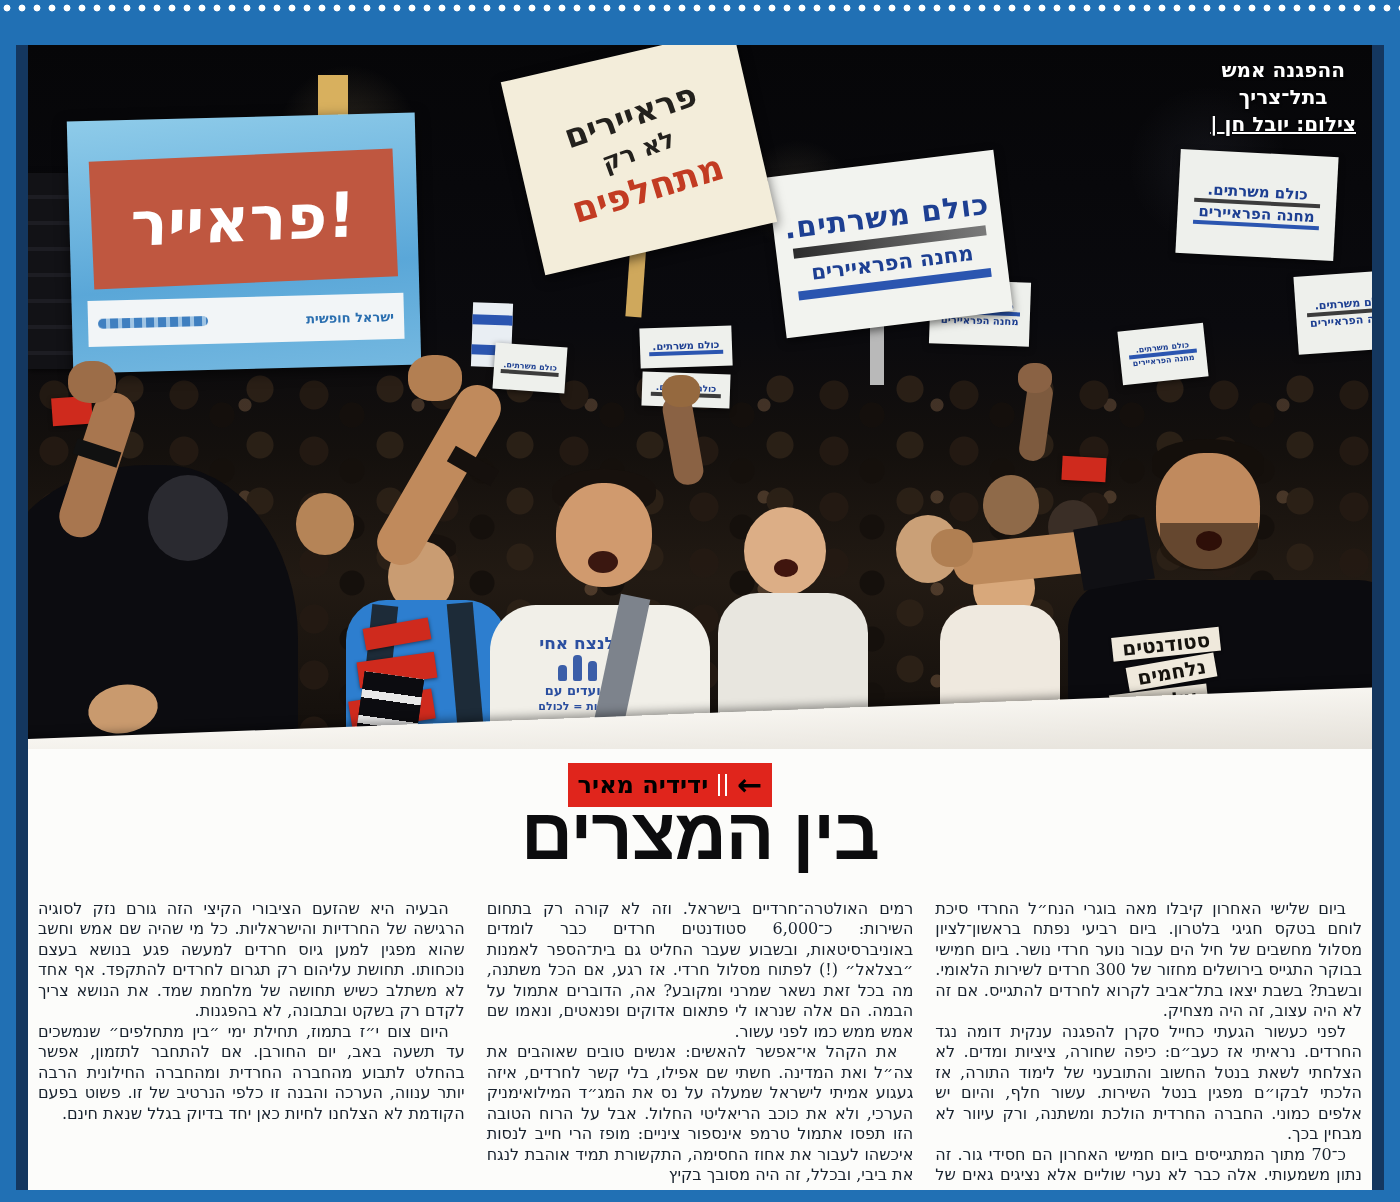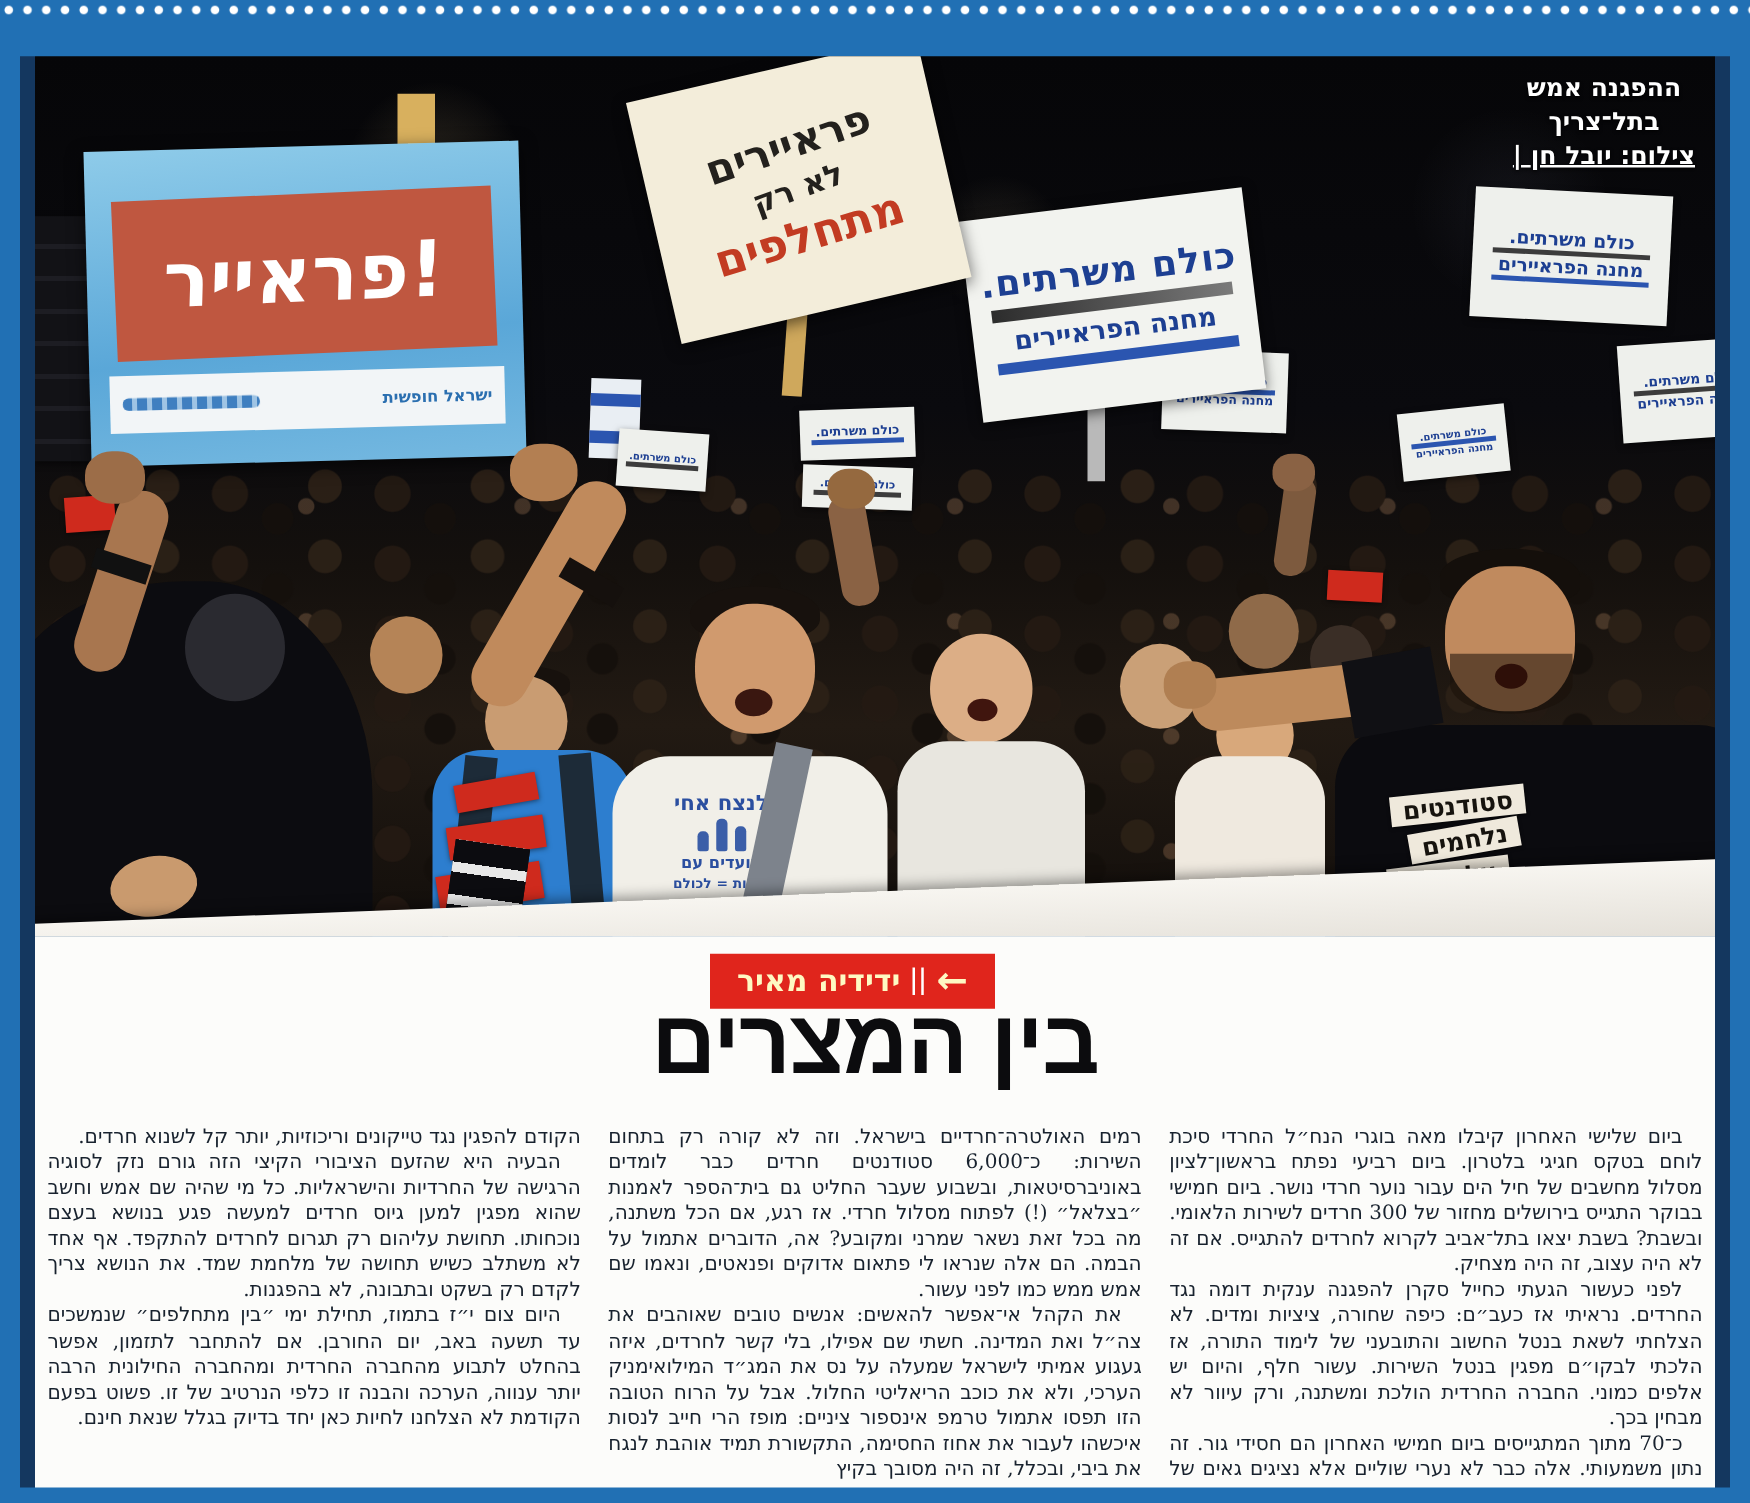--- a/index.html
+++ b/index.html
@@ -151,22 +151,22 @@
   .r-print div{line-height:1.1;}
 
   .banner{position:absolute;left:-20px;top:668px;width:1400px;height:100px;
     background:linear-gradient(#f7f5f0,#d9d4cb);transform:rotate(-2.2deg);box-shadow:0 -3px 10px rgba(0,0,0,.4);}
   .banner-hand{position:absolute;left:60px;top:640px;width:70px;height:48px;background:#c99a6e;border-radius:50%;transform:rotate(-10deg);}
   .banner-black{position:absolute;left:330px;top:630px;width:60px;height:92px;background:#0c0c10;transform:rotate(8deg);
     background-image:repeating-linear-gradient(#0c0c10 0 18px,#e8e8e8 18px 26px);}
 
   
   #content{position:absolute;left:28px;top:749px;width:1344px;height:441px;background:#fcfcfa;overflow:hidden;}
-  .byline{position:absolute;left:540px;top:14px;width:228px;height:44px;background:#e0251c;
-    display:flex;align-items:center;justify-content:center;gap:10px;color:#fef9c3;text-align:right;}
+  .byline{position:absolute;left:540px;top:14px;width:204px;height:44px;background:#e0251c;
+    display:flex;align-items:center;justify-content:center;gap:10px;color:#000000;text-align:right;}
   .byline .author{font-weight:bold;font-size:24px;}
   .byline .bars{width:5px;height:22px;border-left:2px solid #fff;border-right:2px solid #fff;}
   .byline .arrow{font-size:30px;font-weight:bold;line-height:1;}
   h1.headline{position:absolute;left:0;top:44px;width:100%;margin:0;text-align:center;
     font-family:Liberation Sans, sans-serif;font-weight:bold;font-size:72px;color:#0c0c0e;
     letter-spacing:-1px;}
   .cols{position:absolute;left:10px;top:150px;width:1324px;height:284px;display:flex;gap:22px;
     direction:rtl;overflow:hidden;}
   .col{flex:1 1 0;font-family:"DejaVu Serif","DejaVu Sans",serif;font-size:16px;line-height:1.28;
     color:#18222e;text-align:justify;}
@@ -344,19 +344,18 @@
       <div class="col">
         <p class="ind">ביום שלישי האחרון קיבלו מאה בוגרי הנח״ל החרדי סיכת לוחם בטקס חגיגי בלטרון. ביום רביעי נפתח בראשון־לציון מסלול מחשבים של חיל הים עבור נוער חרדי נושר. ביום חמישי בבוקר התגייס בירושלים מחזור של 300 חרדים לשירות הלאומי. ובשבת? בשבת יצאו בתל־אביב לקרוא לחרדים להתגייס. אם זה לא היה עצוב, זה היה מצחיק.</p>
         <p class="ind">לפני כעשור הגעתי כחייל סקרן להפגנה ענקית דומה נגד החרדים. נראיתי אז כעב״ם: כיפה שחורה, ציציות ומדים. לא הצלחתי לשאת בנטל החשוב והתובעני של לימוד התורה, אז הלכתי לבקו״ם מפגין בנטל השירות. עשור חלף, והיום יש אלפים כמוני. החברה החרדית הולכת ומשתנה, ורק עיוור לא מבחין בכך.</p>
         <p class="ind">כ־70 מתוך המתגייסים ביום חמישי האחרון הם חסידי גור. זה נתון משמעותי. אלה כבר לא נערי שוליים אלא נציגים גאים של אחד הז־</p>
       </div>
       <div class="col">
         <p>רמים האולטרה־חרדיים בישראל. וזה לא קורה רק בתחום השירות: כ־6,000 סטודנטים חרדים כבר לומדים באוניברסיטאות, ובשבוע שעבר החליט גם בית־הספר לאמנות ״בצלאל״ (!) לפתוח מסלול חרדי. אז רגע, אם הכל משתנה, מה בכל זאת נשאר שמרני ומקובע? אה, הדוברים אתמול על הבמה. הם אלה שנראו לי פתאום אדוקים ופנאטים, ונאמו שם אמש ממש כמו לפני עשור.</p>
         <p class="ind">את הקהל אי־אפשר להאשים: אנשים טובים שאוהבים את צה״ל ואת המדינה. חשתי שם אפילו, בלי קשר לחרדים, איזה געגוע אמיתי לישראל שמעלה על נס את המג״ד המילואימניק הערכי, ולא את כוכב הריאליטי החלול. אבל על הרוח הטובה הזו תפסו אתמול טרמפ אינספור ציניים: מופז הרי חייב לנסות איכשהו לעבור את אחוז החסימה, התקשורת תמיד אוהבת לנגח את ביבי, ובכלל, זה היה מסובך בקיץ</p>
       </div>
       <div class="col">
-        <p>הקודם להפגין נגד טייקונים וריכוזיות, יותר קל לשנוא חרדים.</p>
         <p class="ind">הבעיה היא שהזעם הציבורי הקיצי הזה גורם נזק לסוגיה הרגישה של החרדיות והישראליות. כל מי שהיה שם אמש וחשב שהוא מפגין למען גיוס חרדים למעשה פגע בנושא בעצם נוכחותו. תחושת עליהום רק תגרום לחרדים להתקפד. אף אחד לא משתלב כשיש תחושה של מלחמת שמד. את הנושא צריך לקדם רק בשקט ובתבונה, לא בהפגנות.</p>
         <p class="ind">היום צום י״ז בתמוז, תחילת ימי ״בין מתחלפים״ שנמשכים עד תשעה באב, יום החורבן. אם להתחבר לתזמון, אפשר בהחלט לתבוע מהחברה החרדית ומהחברה החילונית הרבה יותר ענווה, הערכה והבנה זו כלפי הנרטיב של זו. פשוט בפעם הקודמת לא הצלחנו לחיות כאן יחד בדיוק בגלל שנאת חינם.</p>
       </div>
     </div>
   </div>
 </div>
 
 </body></html>

